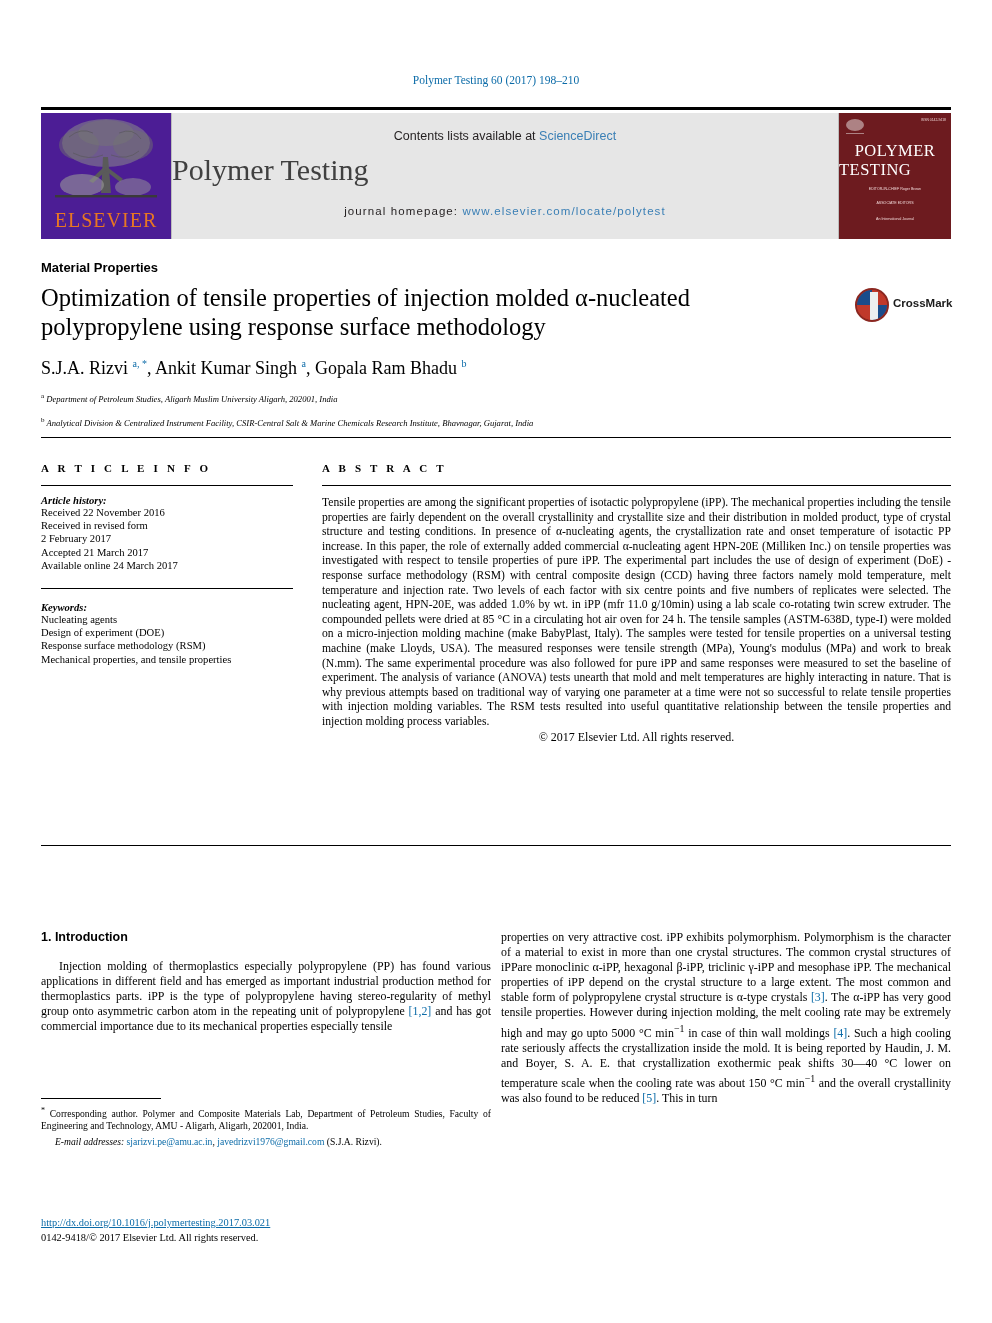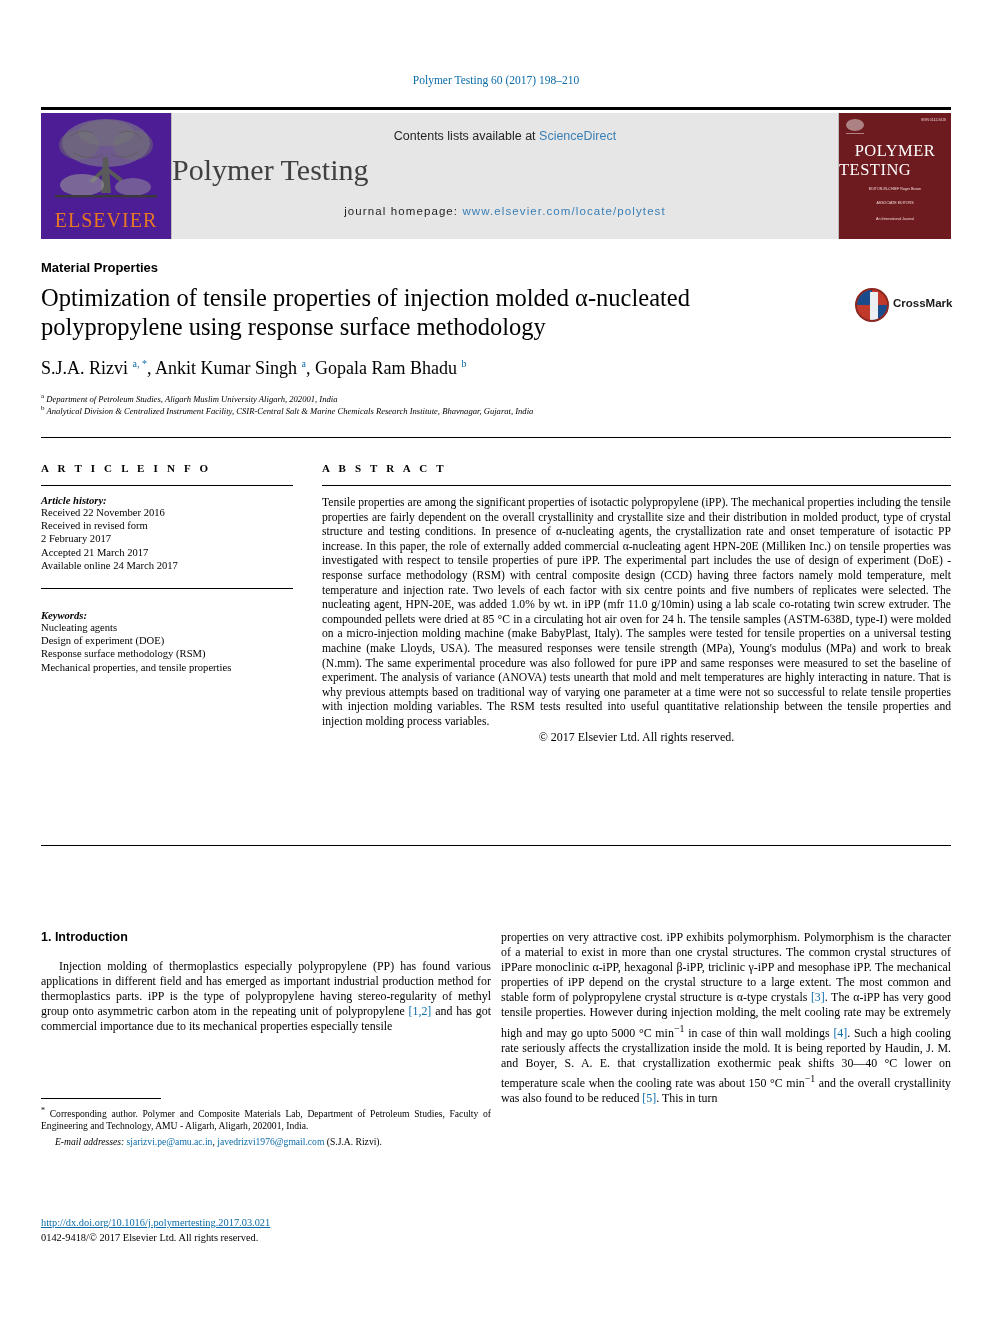--- a/index.html
+++ b/index.html
@@ -38,21 +38,21 @@
   .cm-q3{position:absolute;left:0;bottom:0;width:50%;height:50%;background:#c0392b;}
   .cm-q4{position:absolute;right:0;bottom:0;width:50%;height:50%;background:#1a4c8b;}
   .cm-bar{position:absolute;left:13px;top:2px;width:8px;height:30px;background:#eceff1;}
   .cm-text{position:absolute;left:38px;top:9px;font-family:"Liberation Sans",sans-serif;font-weight:bold;font-size:11.5px;color:#1a1a1a;}
 
   .authors{position:absolute;left:41px;top:358px;width:800px;font-family:"Liberation Serif",serif;font-size:18px;color:#000;}
   .authors sup{font-size:10px;color:#0b6ba8;}
   .affil{position:absolute;left:41px;width:860px;font-family:"Liberation Serif",serif;font-style:italic;font-size:8.6px;line-height:11px;color:#000;}
   .affil sup{font-style:normal;font-size:7px;}
   .affil-a{top:391px;}
-  .affil-b{top:403px;}
+  .affil-b{top:415px;}
 
   
   .rule-top{position:absolute;left:41px;top:437px;width:910px;border-top:1px solid #000;}
   .infocol{position:absolute;left:41px;top:462px;width:252px;}
   .abscol{position:absolute;left:322px;top:462px;width:629px;}
   .hd{font-family:"Liberation Serif",serif;font-weight:bold;font-size:11px;letter-spacing:3.2px;}
   .hdrule{border-bottom:1px solid #000;margin-top:11px;}
   .ital{font-style:italic;font-weight:bold;font-size:10.6px;margin-top:9px;}
   .infoline{font-size:10.6px;line-height:13.2px;}
   .keys{margin-top:16px;border-top:1px solid #000;padding-top:9px;}
@@ -167,21 +167,21 @@
   <div class="infocol">
     <div class="hd">A R T I C L E   I N F O</div>
     <div class="hdrule"></div>
     <div class="ital">Article history:</div>
     <div class="infoline">Received 22 November 2016</div>
     <div class="infoline">Received in revised form</div>
     <div class="infoline">2 February 2017</div>
     <div class="infoline">Accepted 21 March 2017</div>
     <div class="infoline">Available online 24 March 2017</div>
     <div class="keys">
-      <div class="ital" style="margin-top:12px">Keywords:</div>
+      <div class="ital" style="margin-top:4px">Keywords:</div>
       <div class="infoline">Nucleating agents</div>
       <div class="infoline">Design of experiment (DOE)</div>
       <div class="infoline">Response surface methodology (RSM)</div>
       <div class="infoline">Mechanical properties, and tensile properties</div>
     </div>
   </div>
 
   <div class="abscol">
     <div class="hd">A B S T R A C T</div>
     <div class="hdrule"></div>

